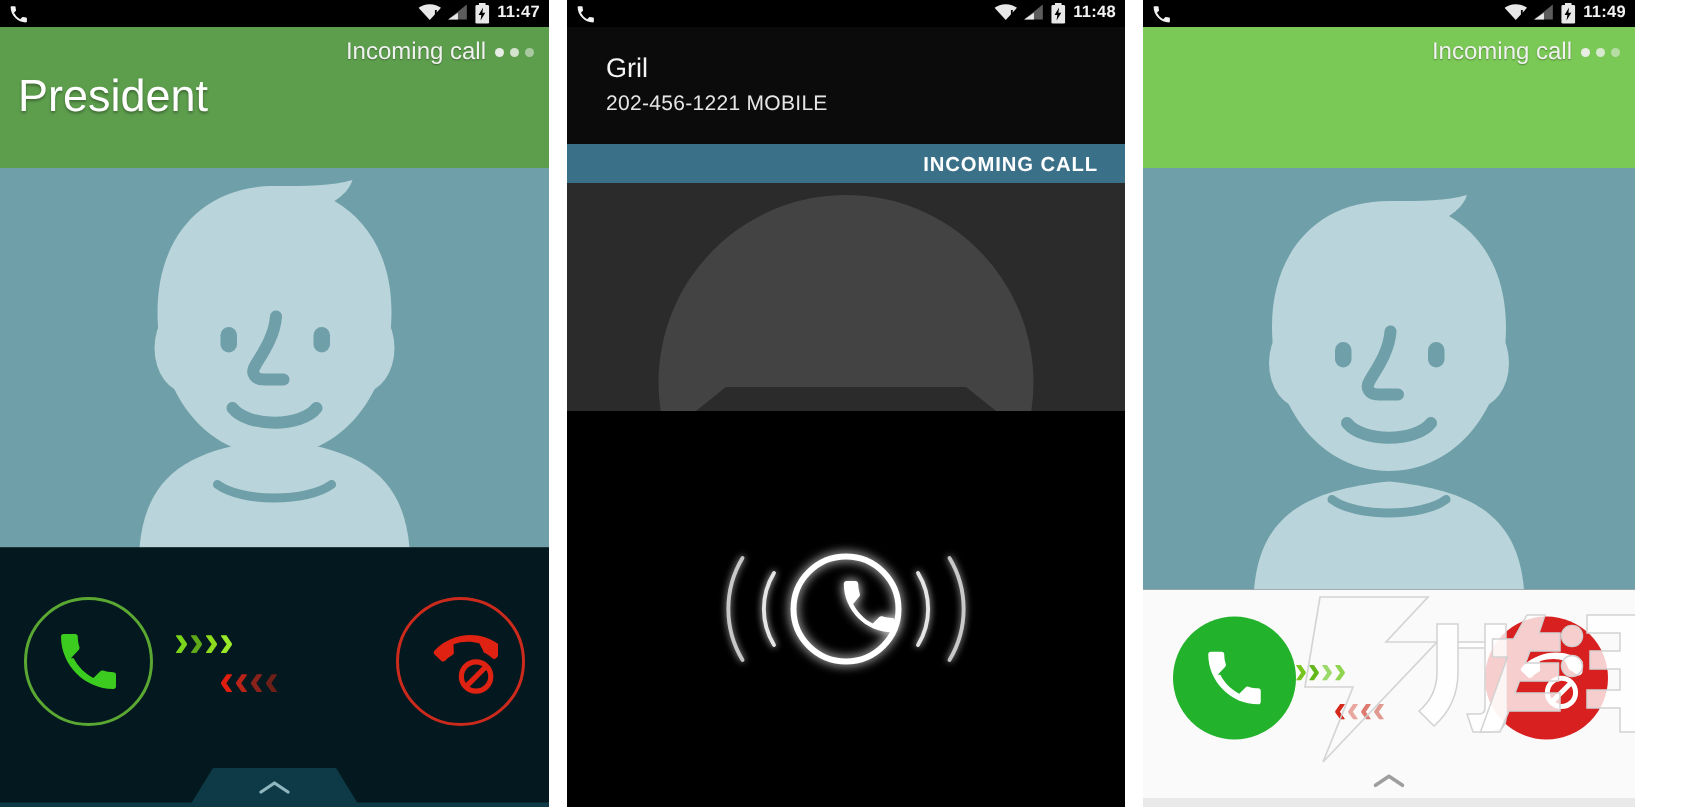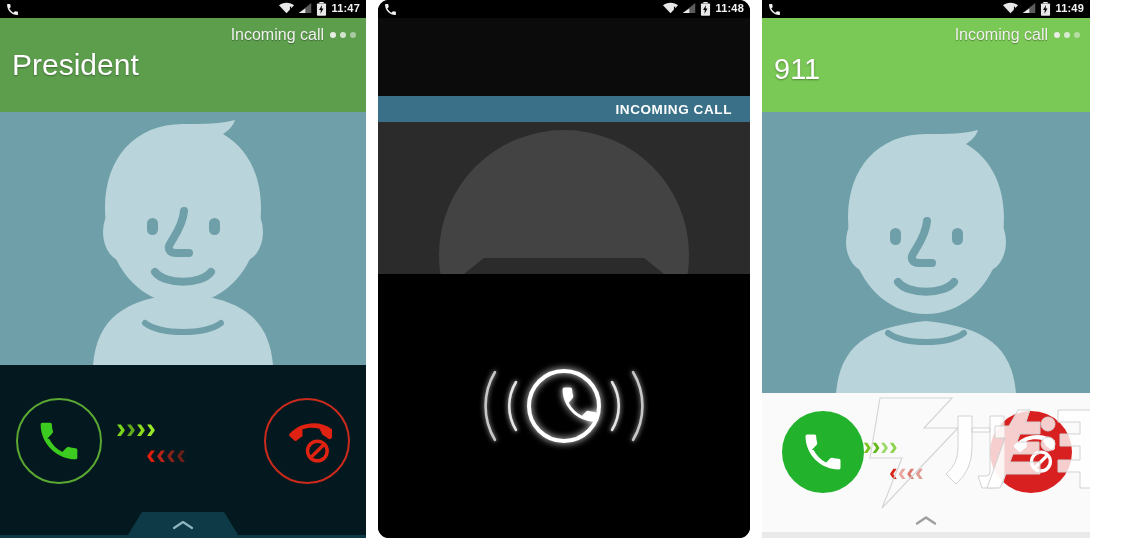--- a/index.html
+++ b/index.html
@@ -2,21 +2,21 @@
 <html><head>
 <meta charset="utf-8">
 <style>
   html,body{margin:0;padding:0;background:#ffffff;}
   body{width:1134px;height:538px;overflow:hidden;font-family:"Liberation Sans",sans-serif;}
   .stage{position:relative;width:1134px;height:538px;background:#ffffff;display:flex;}
 
   .panel{position:relative;height:538px;overflow:hidden;flex:0 0 auto;background:#000;}
   .p1{width:366px;}
   .gap{width:12px;height:538px;background:#ffffff;flex:0 0 auto;}
-  .p2{width:372px;border-radius:11px;}
+  .p2{width:372px;}
   .p3{width:328px;}
 
   
   .statusbar{position:relative;height:18px;background:#000000;display:flex;align-items:center;padding:0 6px;box-sizing:border-box;}
   .sb-left{display:flex;align-items:center;gap:4px;}
   .sb-right{margin-left:auto;display:flex;align-items:flex-start;gap:4px;}
   .sb-time{color:#f2f2f2;font-size:11px;font-weight:bold;letter-spacing:.2px;}
   .ico{display:inline-block;line-height:0;}
 
   
@@ -226,20 +226,22 @@
               <rect x="3.5" y="0" width="5" height="1.6" fill="#e8e8e8"></rect>
               <rect x="0.8" y="1.6" width="10.4" height="14" rx="1" fill="#e8e8e8"></rect>
               <path fill="#000" d="M6.6 3.4L3.2 9.2h2.1l-0.6 4.2 3.6-6h-2.2z"></path>
             </svg>
         </span>
         <span class="sb-time">11:48</span>
       </div>
     </div>
 
     <div class="dark-head">
+      <div class="d-name">Gril</div>
+      <div class="d-num">202-456-1221 MOBILE</div>
     </div>
 
     <div class="blue-bar">
       <span>INCOMING CALL</span>
     </div>
 
     <div class="gray-avatar">
       <div class="gray-circle"></div>
       <div class="gray-notch"></div>
     </div>
@@ -317,21 +319,20 @@
 
     <div class="green-head">
       <div class="incoming-line">
         <span class="incoming-txt">Incoming call</span>
         <span class="dots">
             <i></i>
             <i></i>
             <i></i>
           </span>
       </div>
-      <div class="caller-name">911</div>
     </div>
 
     <div class="avatar-wrap">
       <svg width="300" height="281" viewBox="0 0 300 281">
         <g fill="#b9d4da">
           <path d="M60 281c4-46 30-66 90-72 60 6 86 26 90 72z"></path>
           <ellipse cx="92" cy="130" rx="22" ry="30"></ellipse>
           <ellipse cx="208" cy="130" rx="22" ry="30"></ellipse>
           <path d="M150 22c-48 0-78 34-78 84 0 56 34 96 78 96s78-40 78-96c0-34-14-60-38-74 6-4 10-8 12-14-14 4-30 4-52 4z"></path>
         </g>

